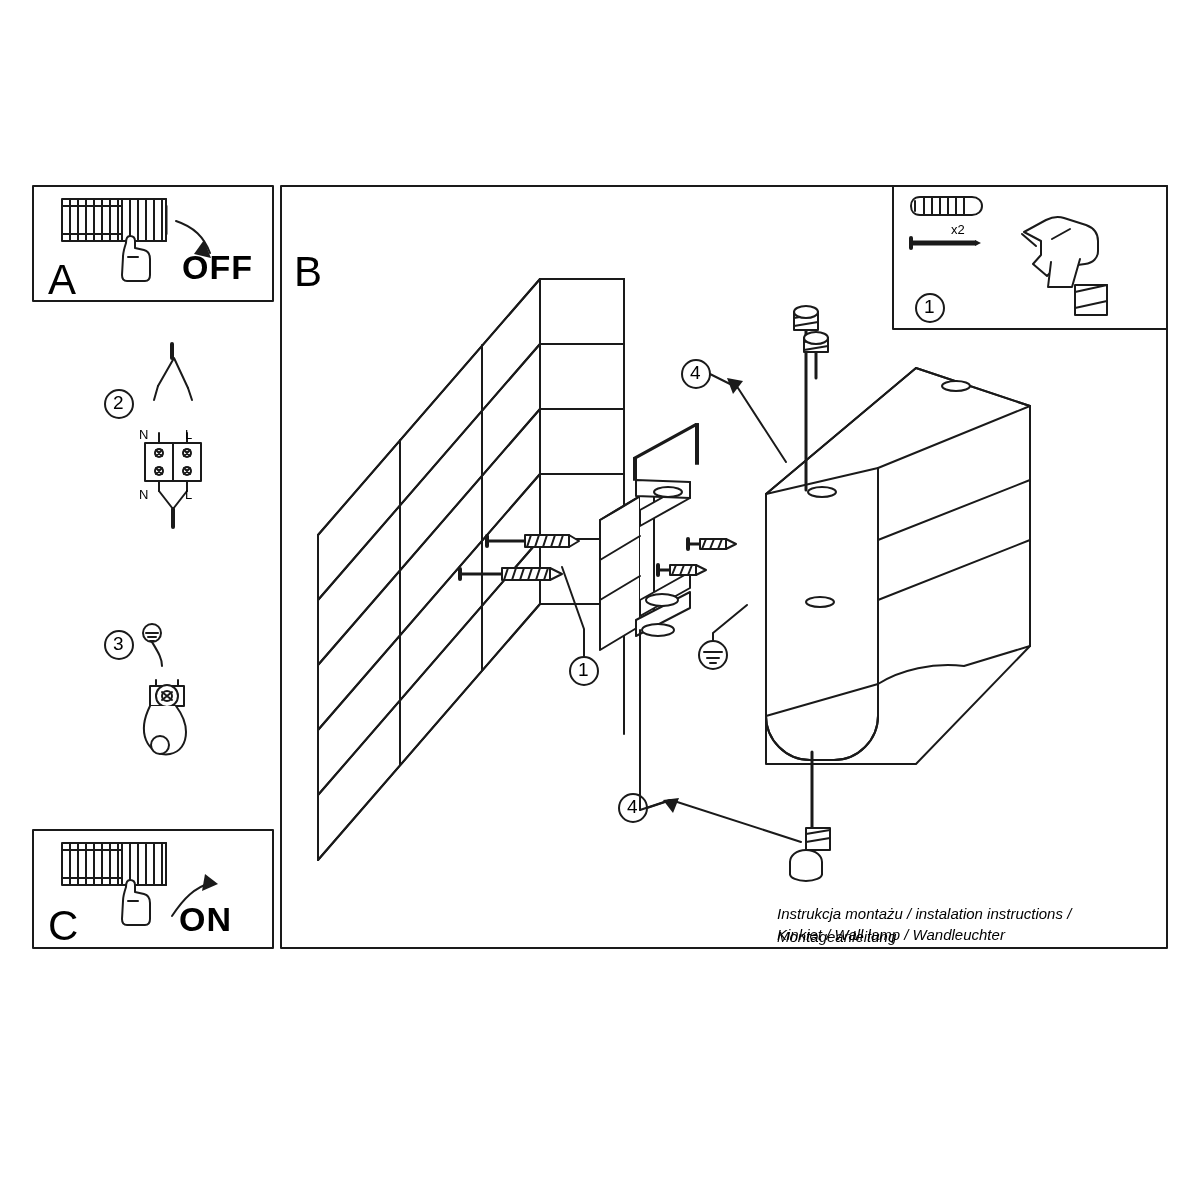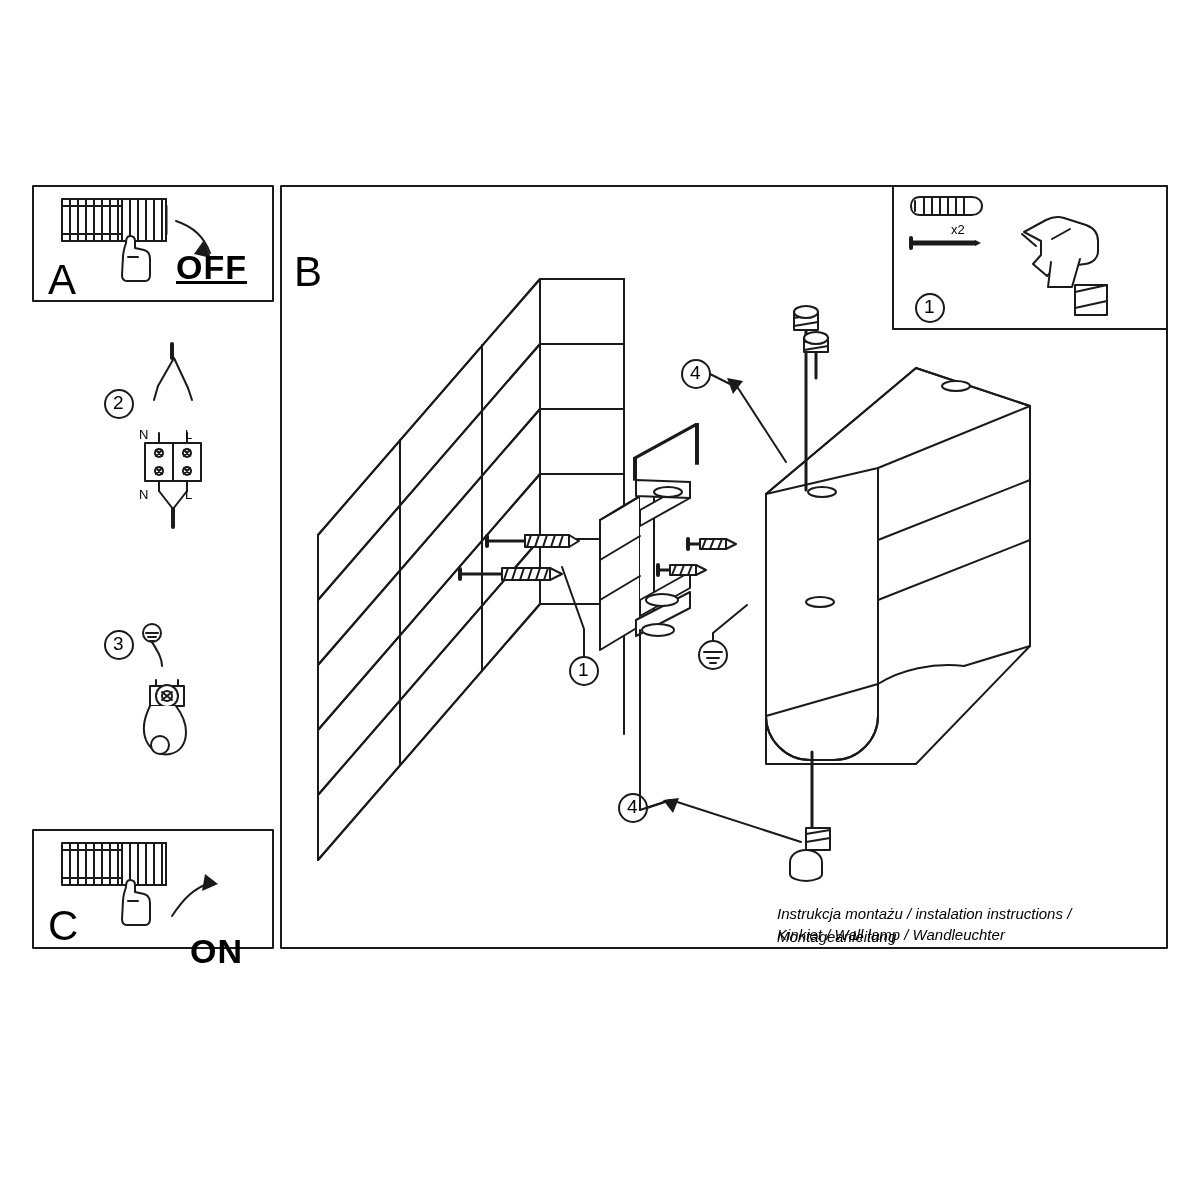--- a/index.html
+++ b/index.html
@@ -258,24 +258,24 @@
         <path d="M663 800 l16 -2 l-6 15 z" fill="#1a1a1a" stroke="none"></path>
       </g>
 
       <path d="M640 630 l0 180 " stroke-width="2"></path>
       <path d="M640 810 l30 -10" stroke-width="2"></path>
 
     </g>
   </svg>
 
   <div class="lbl big-letter" style="left:48px;  top:256px;">A</div>
-  <div class="lbl onoff" style="left:176px; top:248px;text-decoration:underline;">OFF</div>
+  <div class="lbl onoff" style="left:182px; top:248px;">OFF</div>
 
   <div class="lbl big-letter" style="left:48px;  top:902px;">C</div>
-  <div class="lbl onoff" style="left:190px; top:900px;margin-top:32px;">ON</div>
+  <div class="lbl onoff" style="left:179px; top:900px;">ON</div>
 
   <div class="lbl big-letter" style="left:294px; top:248px;">B</div>
 
   <div class="lbl circnum" style="left:924px; top:296px;">1</div>
   <div class="lbl tinytxt" style="left:951px; top:222px;">x2</div>
 
   <div class="lbl circnum" style="left:113px; top:392px;">2</div>
   <div class="lbl circnum" style="left:113px; top:633px;">3</div>
 
   <div class="lbl tinytxt" style="left:139px; top:427px;">N</div>

